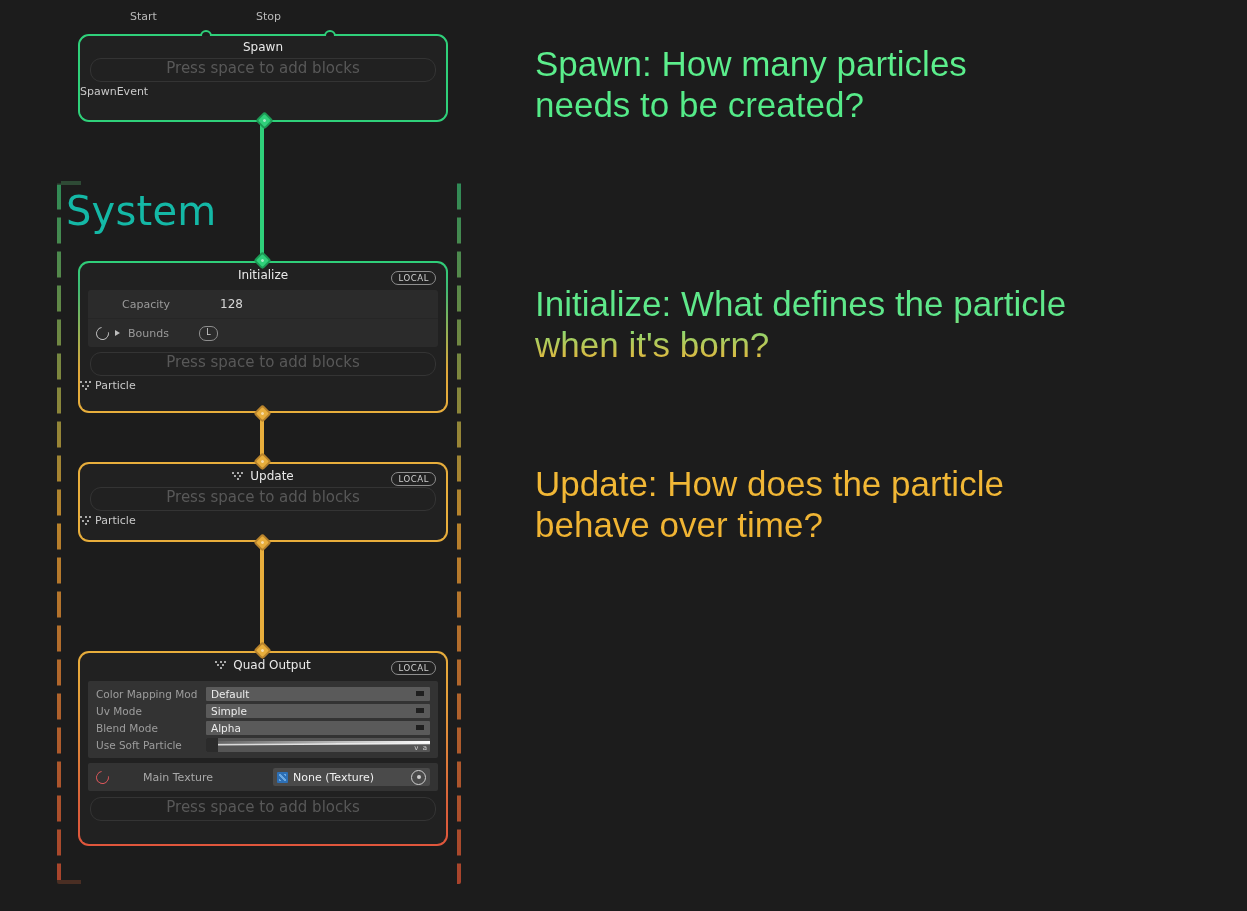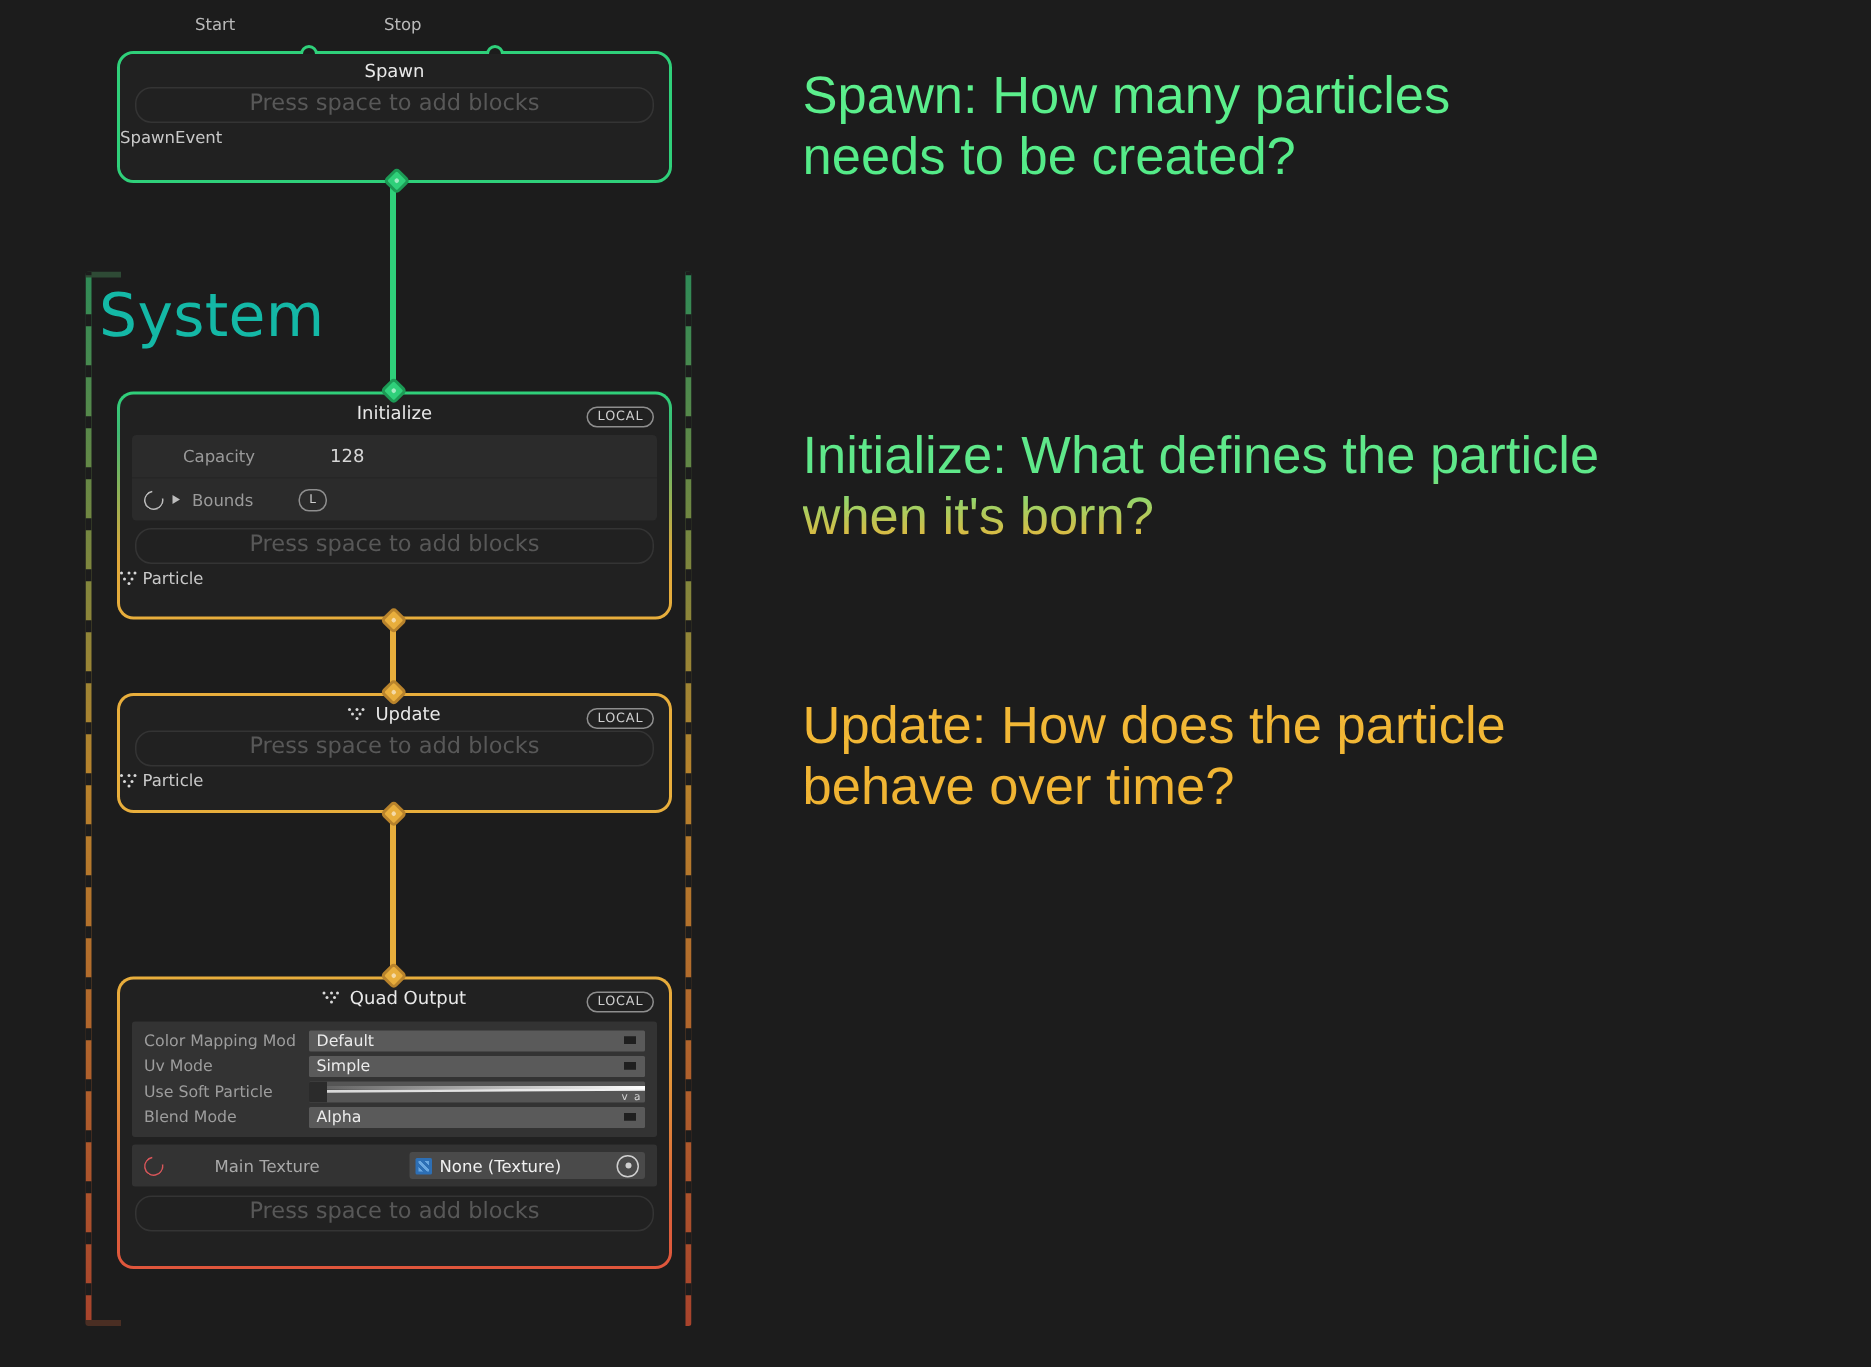--- a/index.html
+++ b/index.html
@@ -294,32 +294,32 @@
           </span>
         </div>
         <div class="q-row">
           <span class="q-label">Uv Mode</span>
           <span class="q-field">
             <span>Simple</span>
             <span class="caret"></span>
           </span>
         </div>
         <div class="q-row">
+          <span class="q-label">Blend Mode</span>
+          <span class="q-field">
+            <span>Alpha</span>
+            <span class="caret"></span>
+          </span>
+        </div>
+        <div class="q-row">
           <span class="q-label">Use Soft Particle</span>
           <span class="q-curve">
             <span class="pad"></span>
             <span class="crv"></span>
             <span class="marks">v&nbsp;a</span>
-          </span>
-        </div>
-        <div class="q-row">
-          <span class="q-label">Blend Mode</span>
-          <span class="q-field">
-            <span>Alpha</span>
-            <span class="caret"></span>
           </span>
         </div>
       </div>
 
       <div class="q-tex-block">
         <span class="icon-reset red"></span>
         <span class="q-tex-label">Main Texture</span>
         <span class="q-tex-field">
           <span class="tex-thumb"></span>
           <span class="tex-name">None (Texture)</span>

